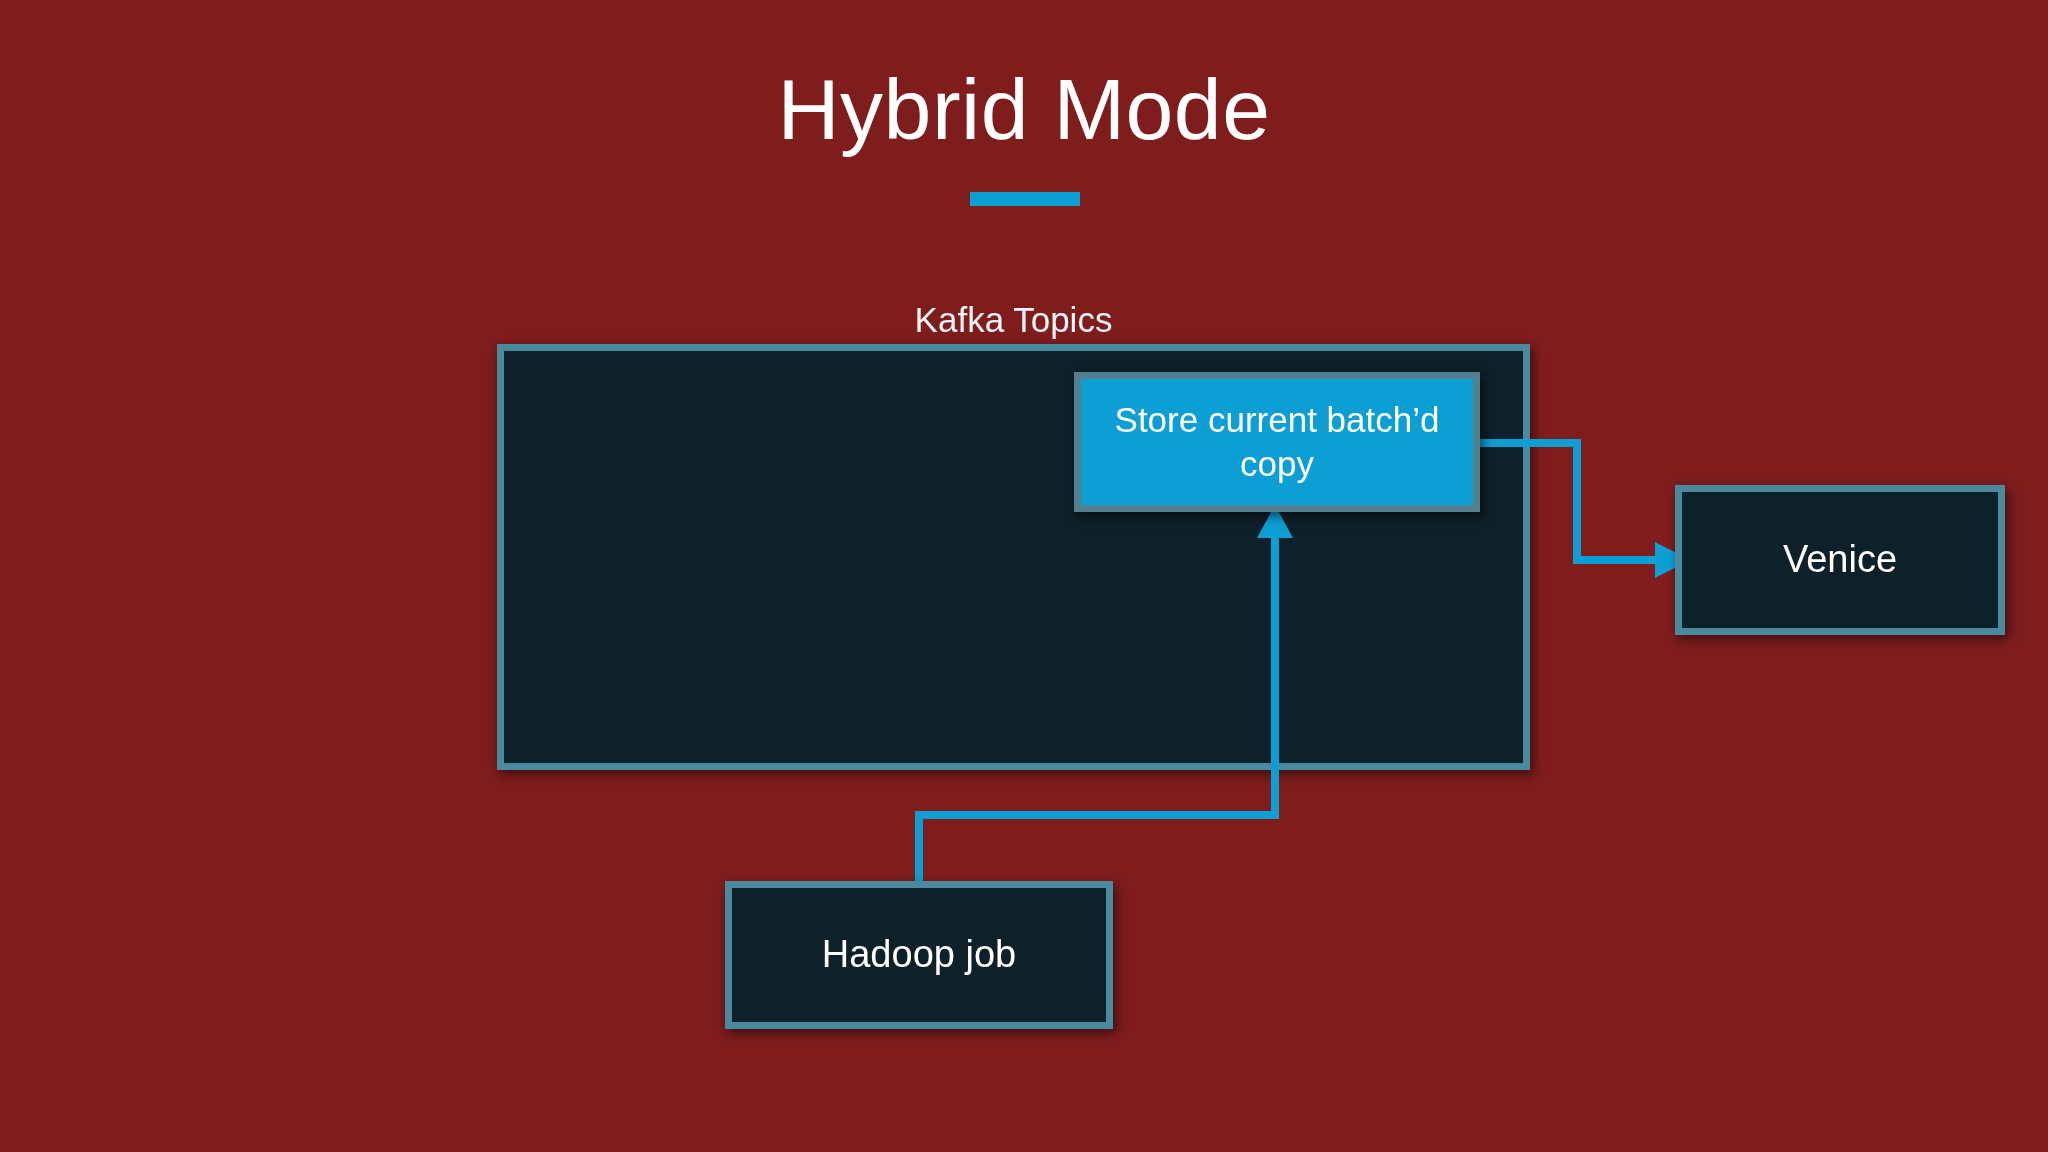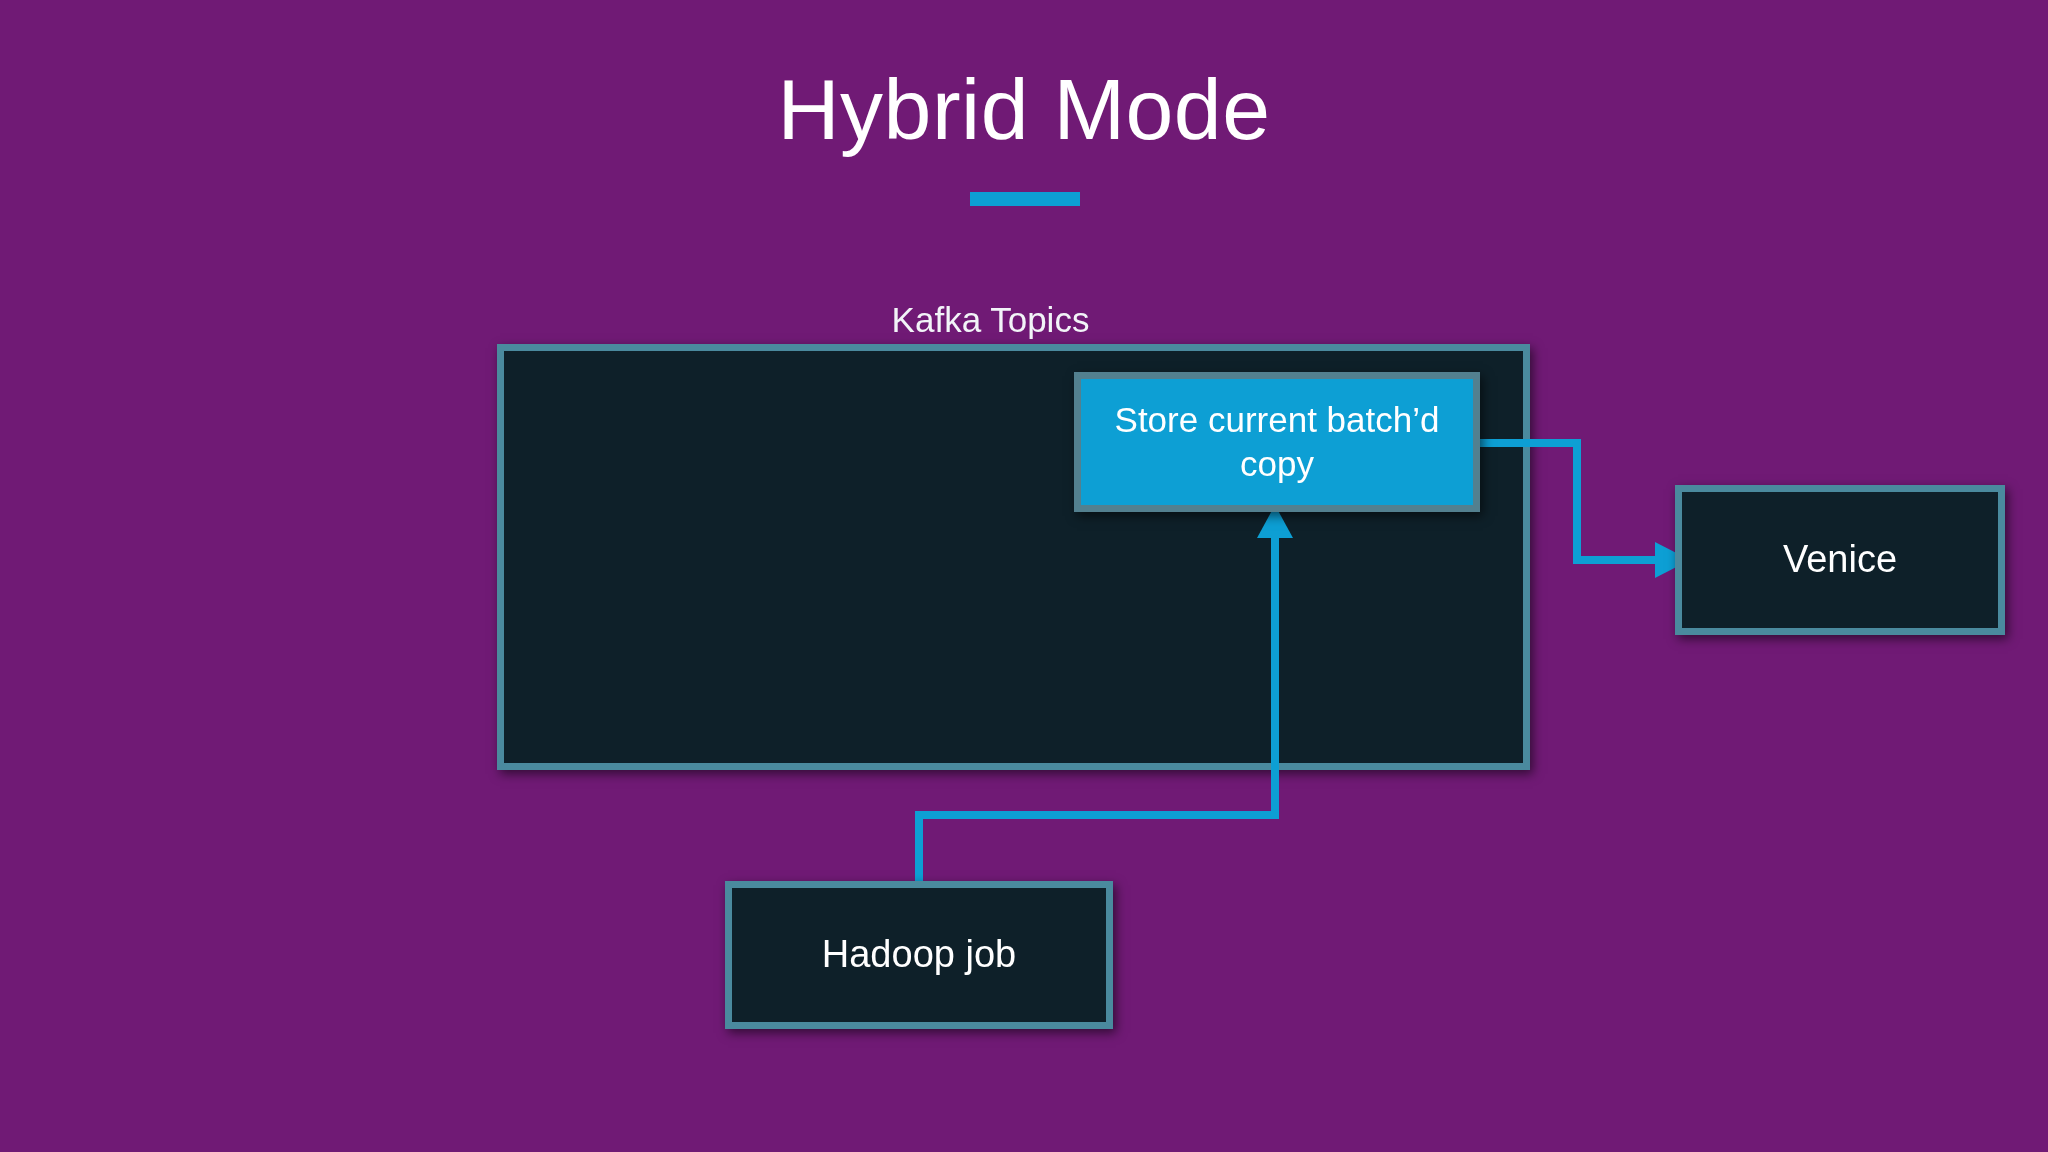--- a/index.html
+++ b/index.html
@@ -4,21 +4,21 @@
 <style>
   html, body {
     margin: 0;
     padding: 0;
     background: #14121f;
   }
   #slide {
     position: relative;
     width: 2048px;
     height: 1152px;
-    background: #701a75;
+    background: #7f1d1d;
     overflow: hidden;
     font-family: "Liberation Sans", "DejaVu Sans", sans-serif;
     color: #ffffff;
   }
 
   
   #title {
     position: absolute;
     left: 0;
     top: 62px;
@@ -35,21 +35,21 @@
     left: 970px;
     top: 192px;
     width: 110px;
     height: 14px;
     background: #0d9fd4;
   }
 
   
   #group-label {
     position: absolute;
-    left: 474px;
+    left: 497px;
     top: 300px;
     width: 1033px;
     text-align: center;
     font-size: 35px;
     font-weight: 400;
     color: #f2f4f8;
   }
 
   
   .node {

